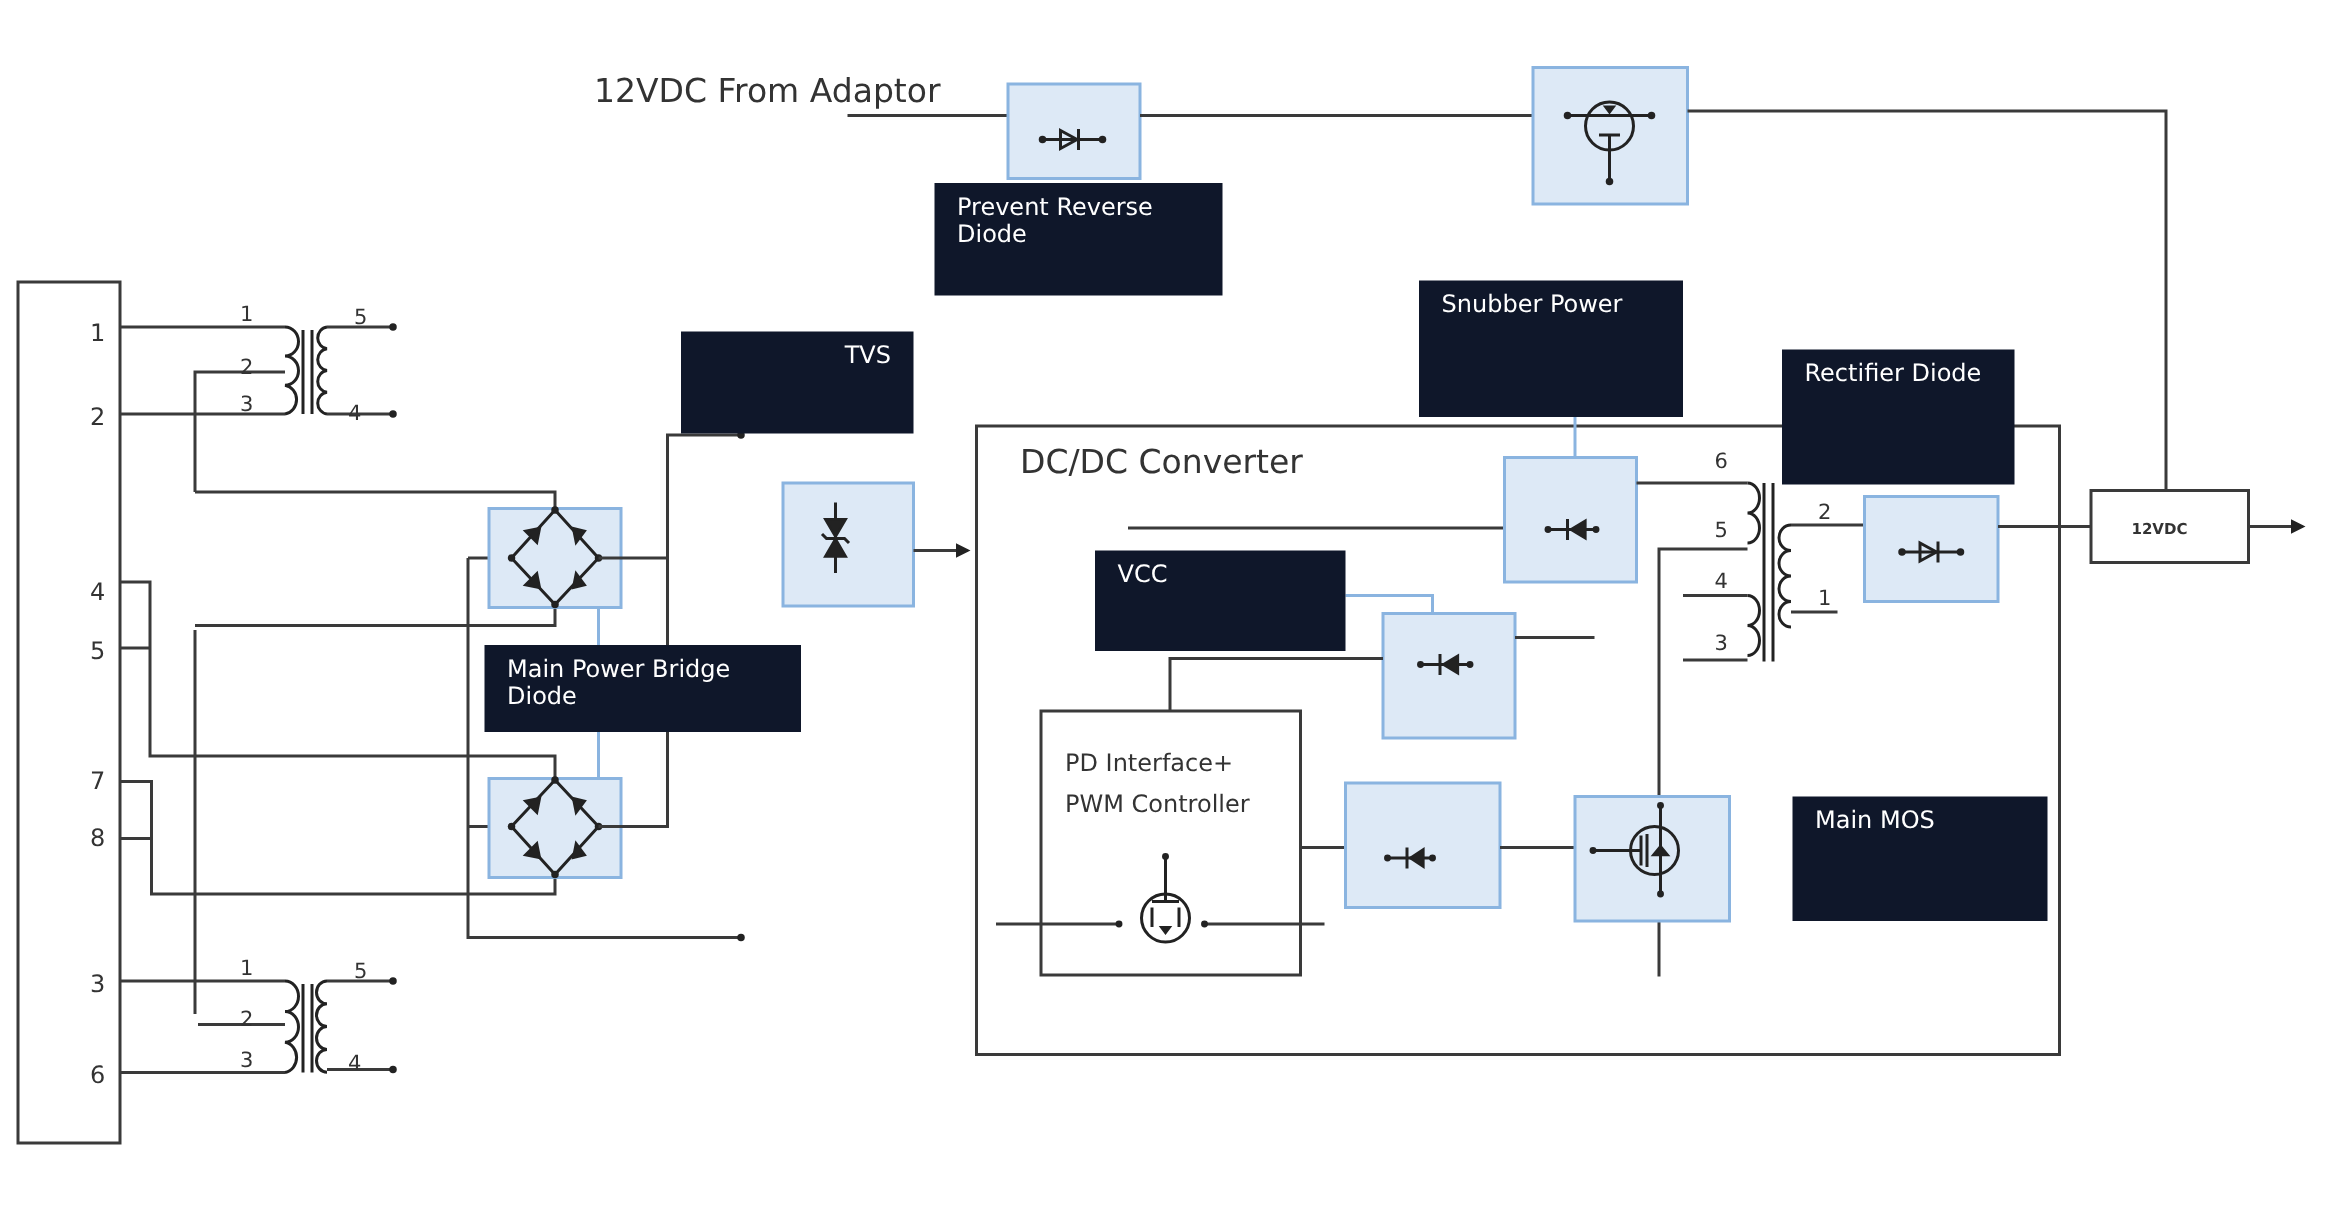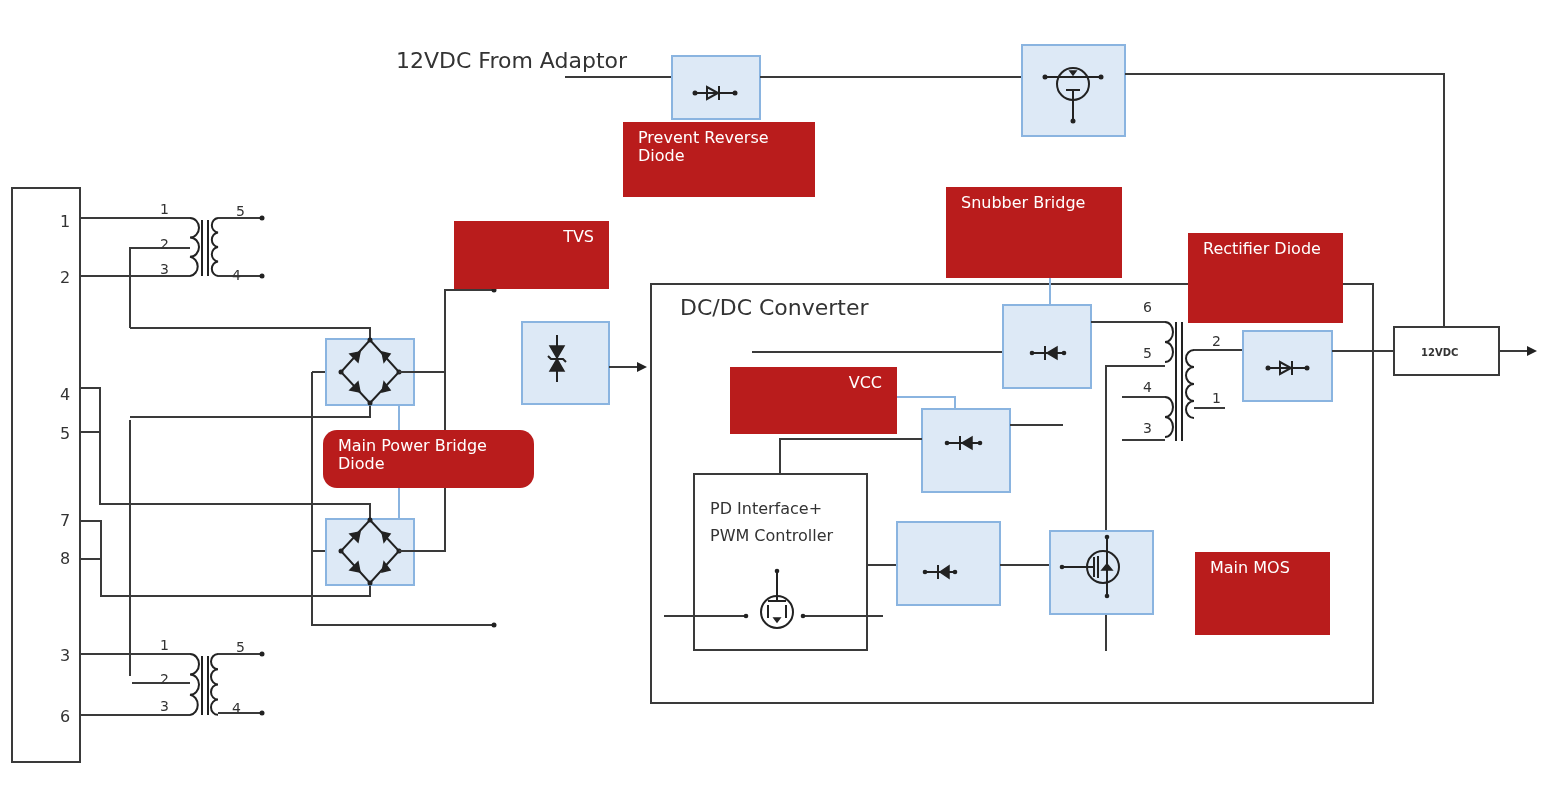--- a/index.html
+++ b/index.html
@@ -12,21 +12,21 @@
   .box { fill: #ffffff; stroke: #3a3a3a; stroke-width: 2; }
   .sym { stroke: #222; stroke-width: 2; fill: none; }
   .symfill { fill: #222; stroke: #222; stroke-width: 1.5; }
   .dot { fill: #222; }
   .pin { font-family: "DejaVu Sans", sans-serif; font-size: 16px; fill: #333; }
   .wpin { font-family: "DejaVu Sans", sans-serif; font-size: 14px; fill: #333; }
   .title { font-family: "DejaVu Sans", sans-serif; font-size: 22px; fill: #333; }
   .title2 { font-family: "DejaVu Sans", sans-serif; font-size: 22px; fill: #333; }
   .ctrl { font-family: "DejaVu Sans", sans-serif; font-size: 16px; fill: #333; }
   .small { font-family: "DejaVu Sans", sans-serif; font-size: 10px; fill: #333; font-weight: bold; }
-  .callout { position: absolute; background: #b91c1c; color: #ffffff;
+  .callout { position: absolute; background: #0f172a; color: #ffffff;
              font-family: "DejaVu Sans", sans-serif; font-size: 16px; line-height: 18px;
              box-sizing: border-box; padding: 7px 15px; }
 </style>
 </head>
 <body>
 
 <svg id="diagram" width="1552" height="806" viewBox="0 0 1552 806" xmlns="http://www.w3.org/2000/svg">
   <defs>
     <marker id="arrow" markerWidth="10" markerHeight="10" refX="8" refY="5" orient="auto" markerUnits="userSpaceOnUse">
       <path d="M0,0 L10,5 L0,10 z" fill="#222"></path>
@@ -282,17 +282,17 @@
       <line class="sym" x1="1107" y1="537" x2="1107" y2="596"></line>
       <circle class="dot" cx="1107" cy="537" r="2.3"></circle>
         <circle class="dot" cx="1107" cy="596" r="2.3"></circle>
       <path d="M1107,564 L1112,570 L1102,570 z" class="symfill"></path>
     </g>
   </g>
 </svg>
 
 <div class="callout" style="left:623px; top:122px; width:192px; height:75px;">Prevent Reverse Diode</div>
 <div class="callout" style="left:454px; top:221px; width:155px; height:68px;text-align:right;">TVS</div>
-<div class="callout" style="left:946px; top:187px; width:176px; height:91px;">Snubber Bridge</div>
+<div class="callout" style="left:946px; top:187px; width:176px; height:91px;">Snubber Power</div>
 <div class="callout" style="left:1188px; top:233px; width:155px; height:90px;">Rectifier Diode</div>
-<div class="callout" style="left:323px; top:430px; width:211px; height:58px; padding-right:40px;border-radius:14px;">Main Power Bridge Diode</div>
-<div class="callout" style="left:730px; top:367px; width:167px; height:67px;text-align:right;">VCC</div>
-<div class="callout" style="left:1195px; top:531px; width:135px; height:83px;margin-top:21px;">Main MOS</div>
+<div class="callout" style="left:323px; top:430px; width:211px; height:58px; padding-right:40px;">Main Power Bridge Diode</div>
+<div class="callout" style="left:730px; top:367px; width:167px; height:67px;">VCC</div>
+<div class="callout" style="left:1195px; top:531px; width:170px; height:83px;">Main MOS</div>
 
 </body></html>

